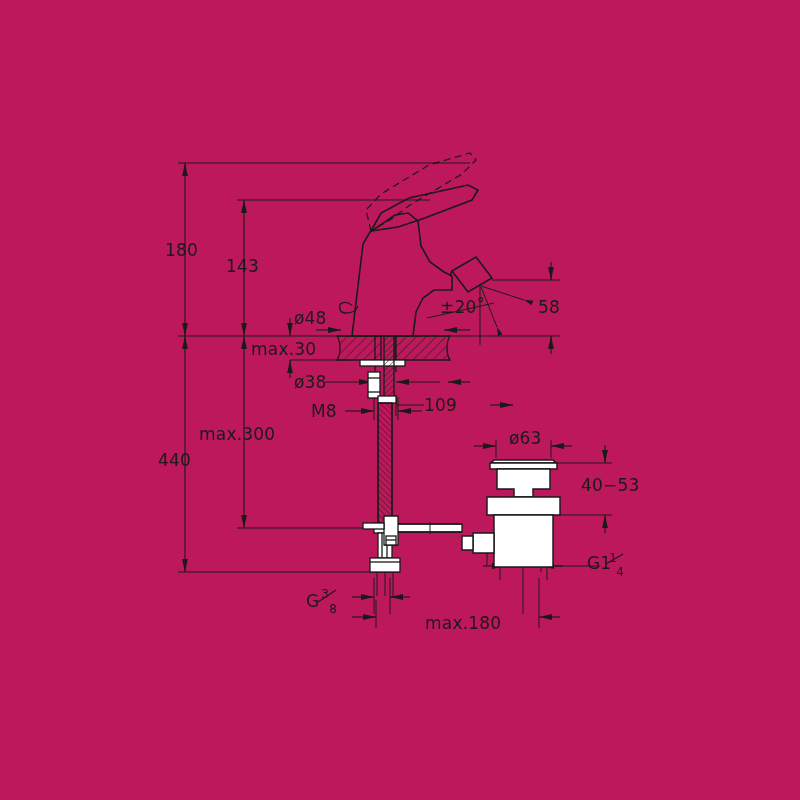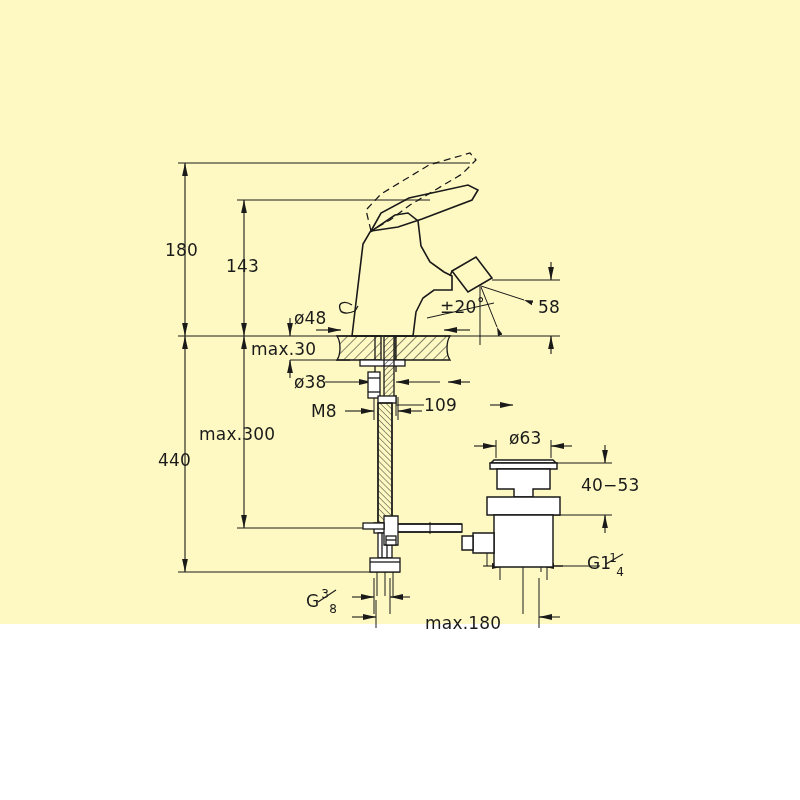--- a/index.html
+++ b/index.html
@@ -9,22 +9,22 @@
   }
   body {
     width: 800px;
     height: 800px;
     font-family: "DejaVu Sans", sans-serif;
     overflow: hidden;
   }
   #sheet {
     position: relative;
     width: 800px;
-    height: 624px;
-    background: #fef9c3;
+    height: 800px;
+    background: #be185d;
   }
   #drawing {
     position: absolute;
     left: 0;
     top: 0;
     width: 800px;
     height: 800px;
   }
   .dimtext {
     font-family: "DejaVu Sans", sans-serif;

